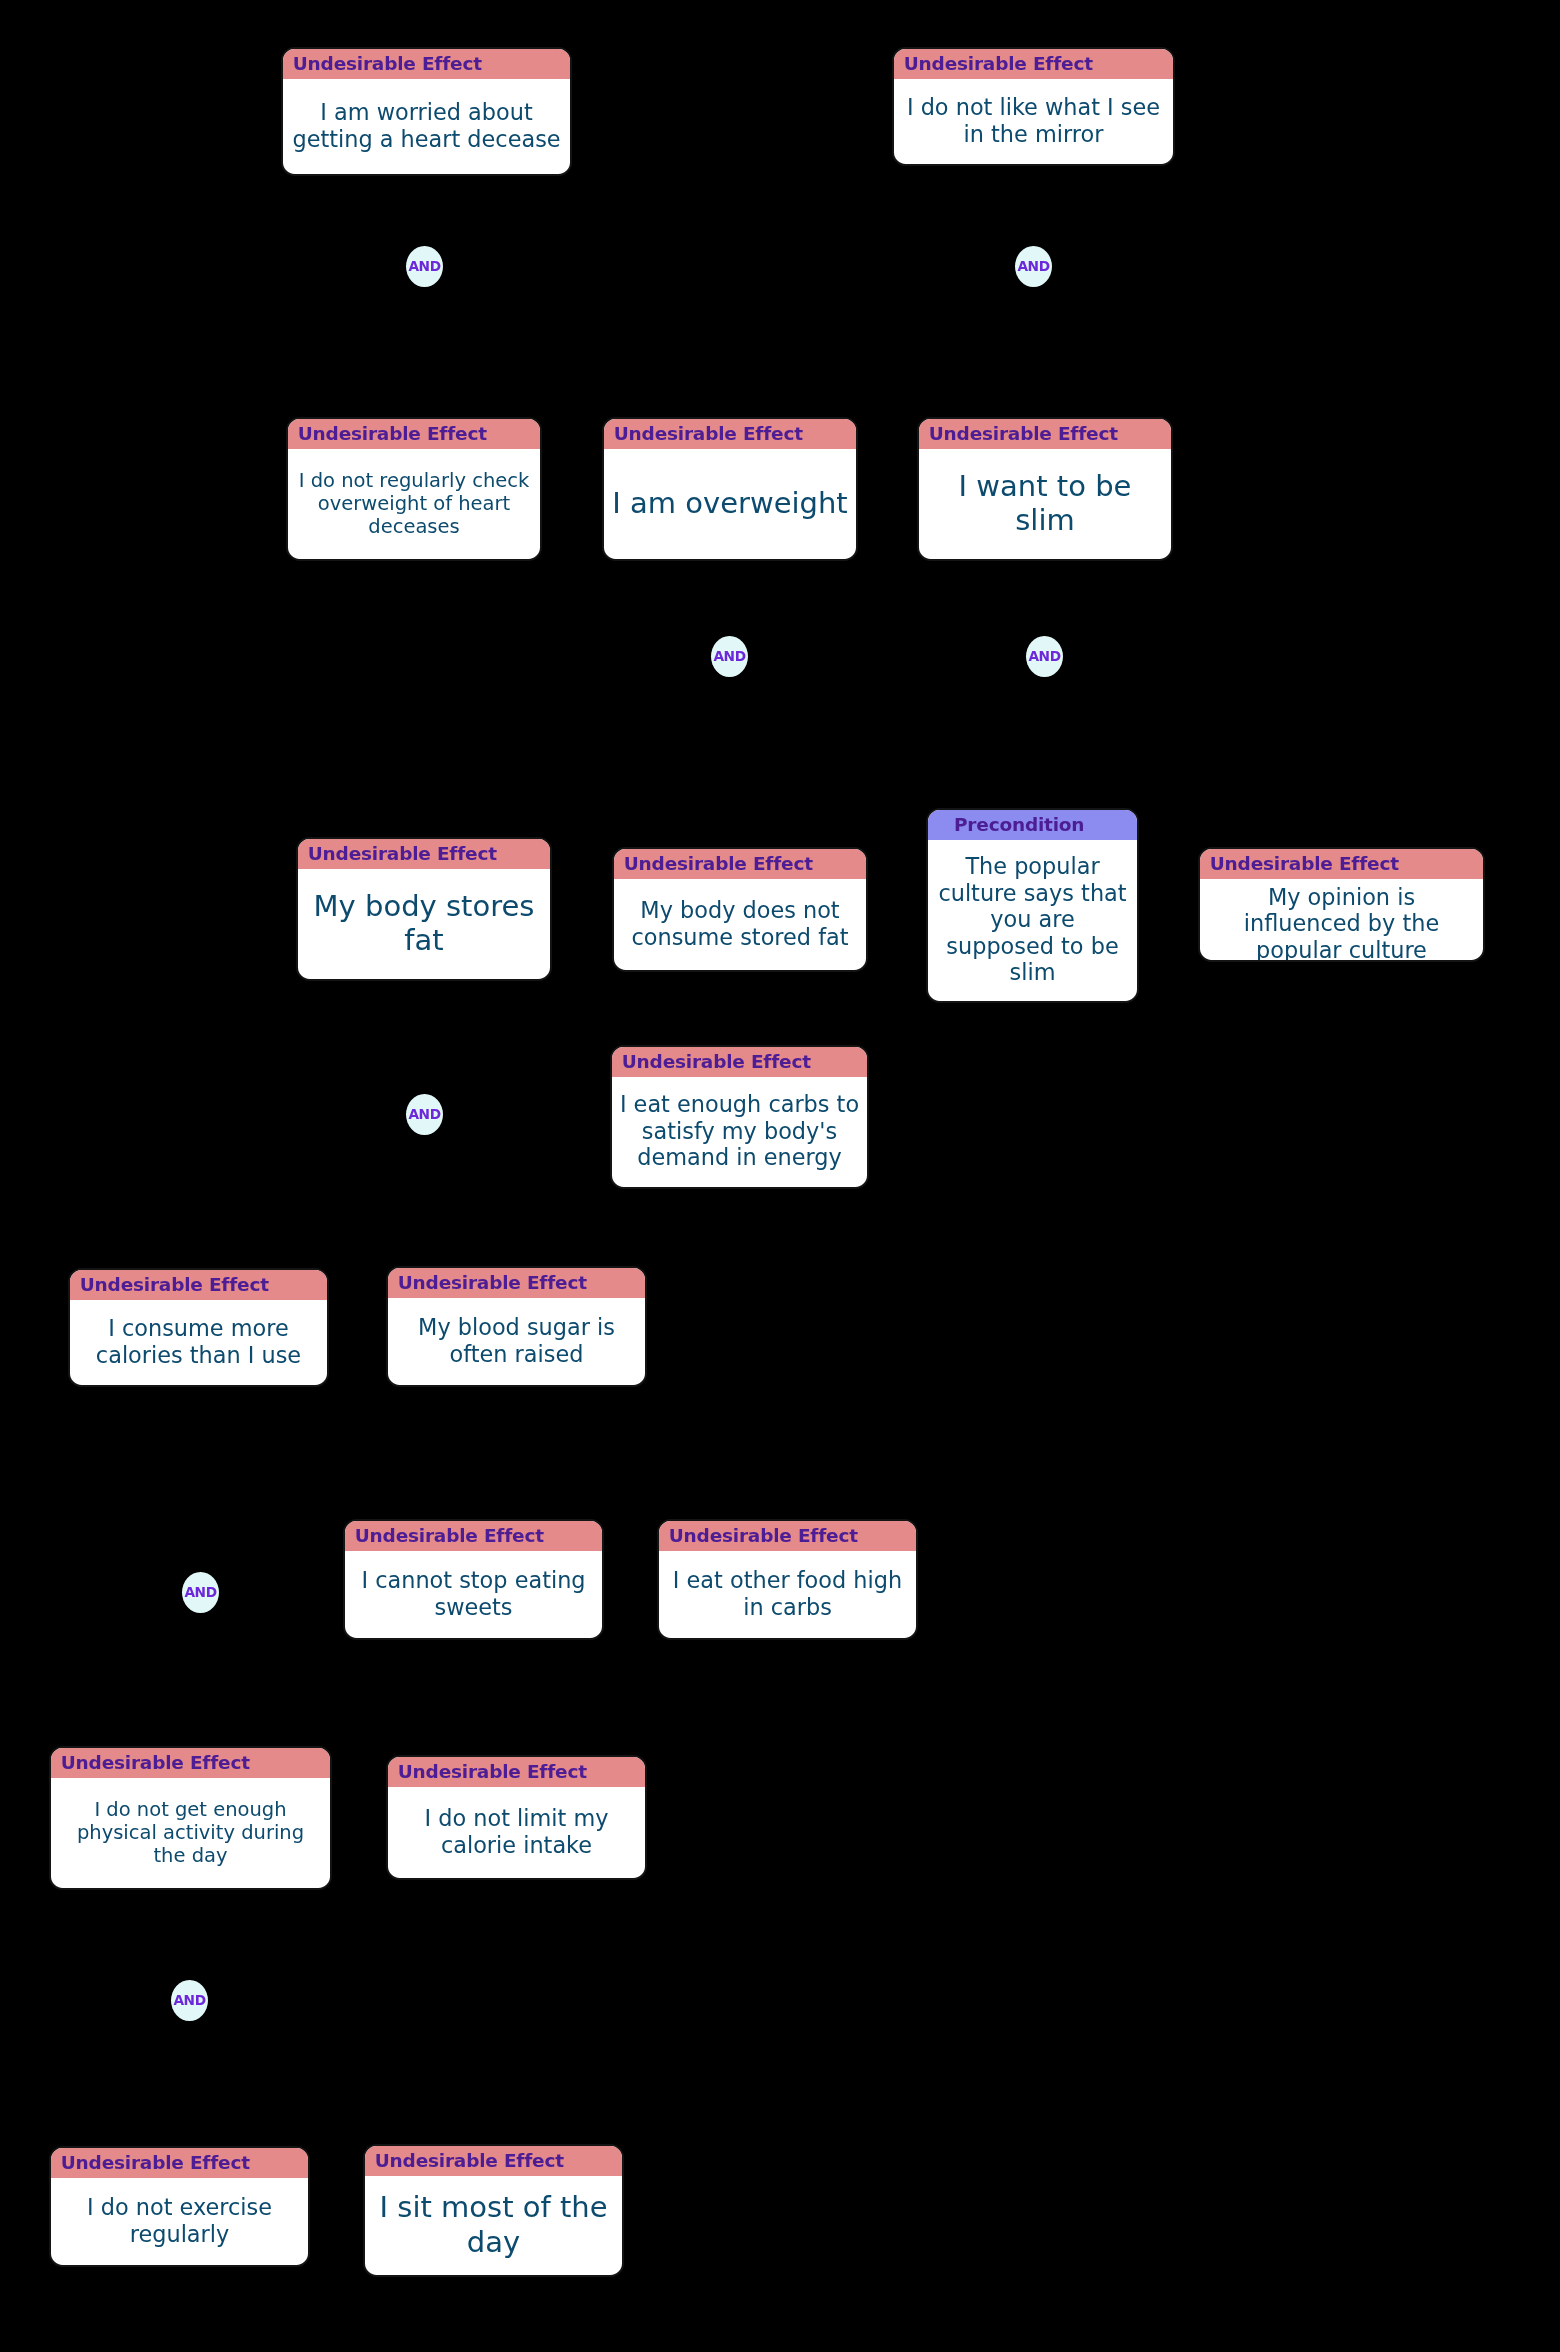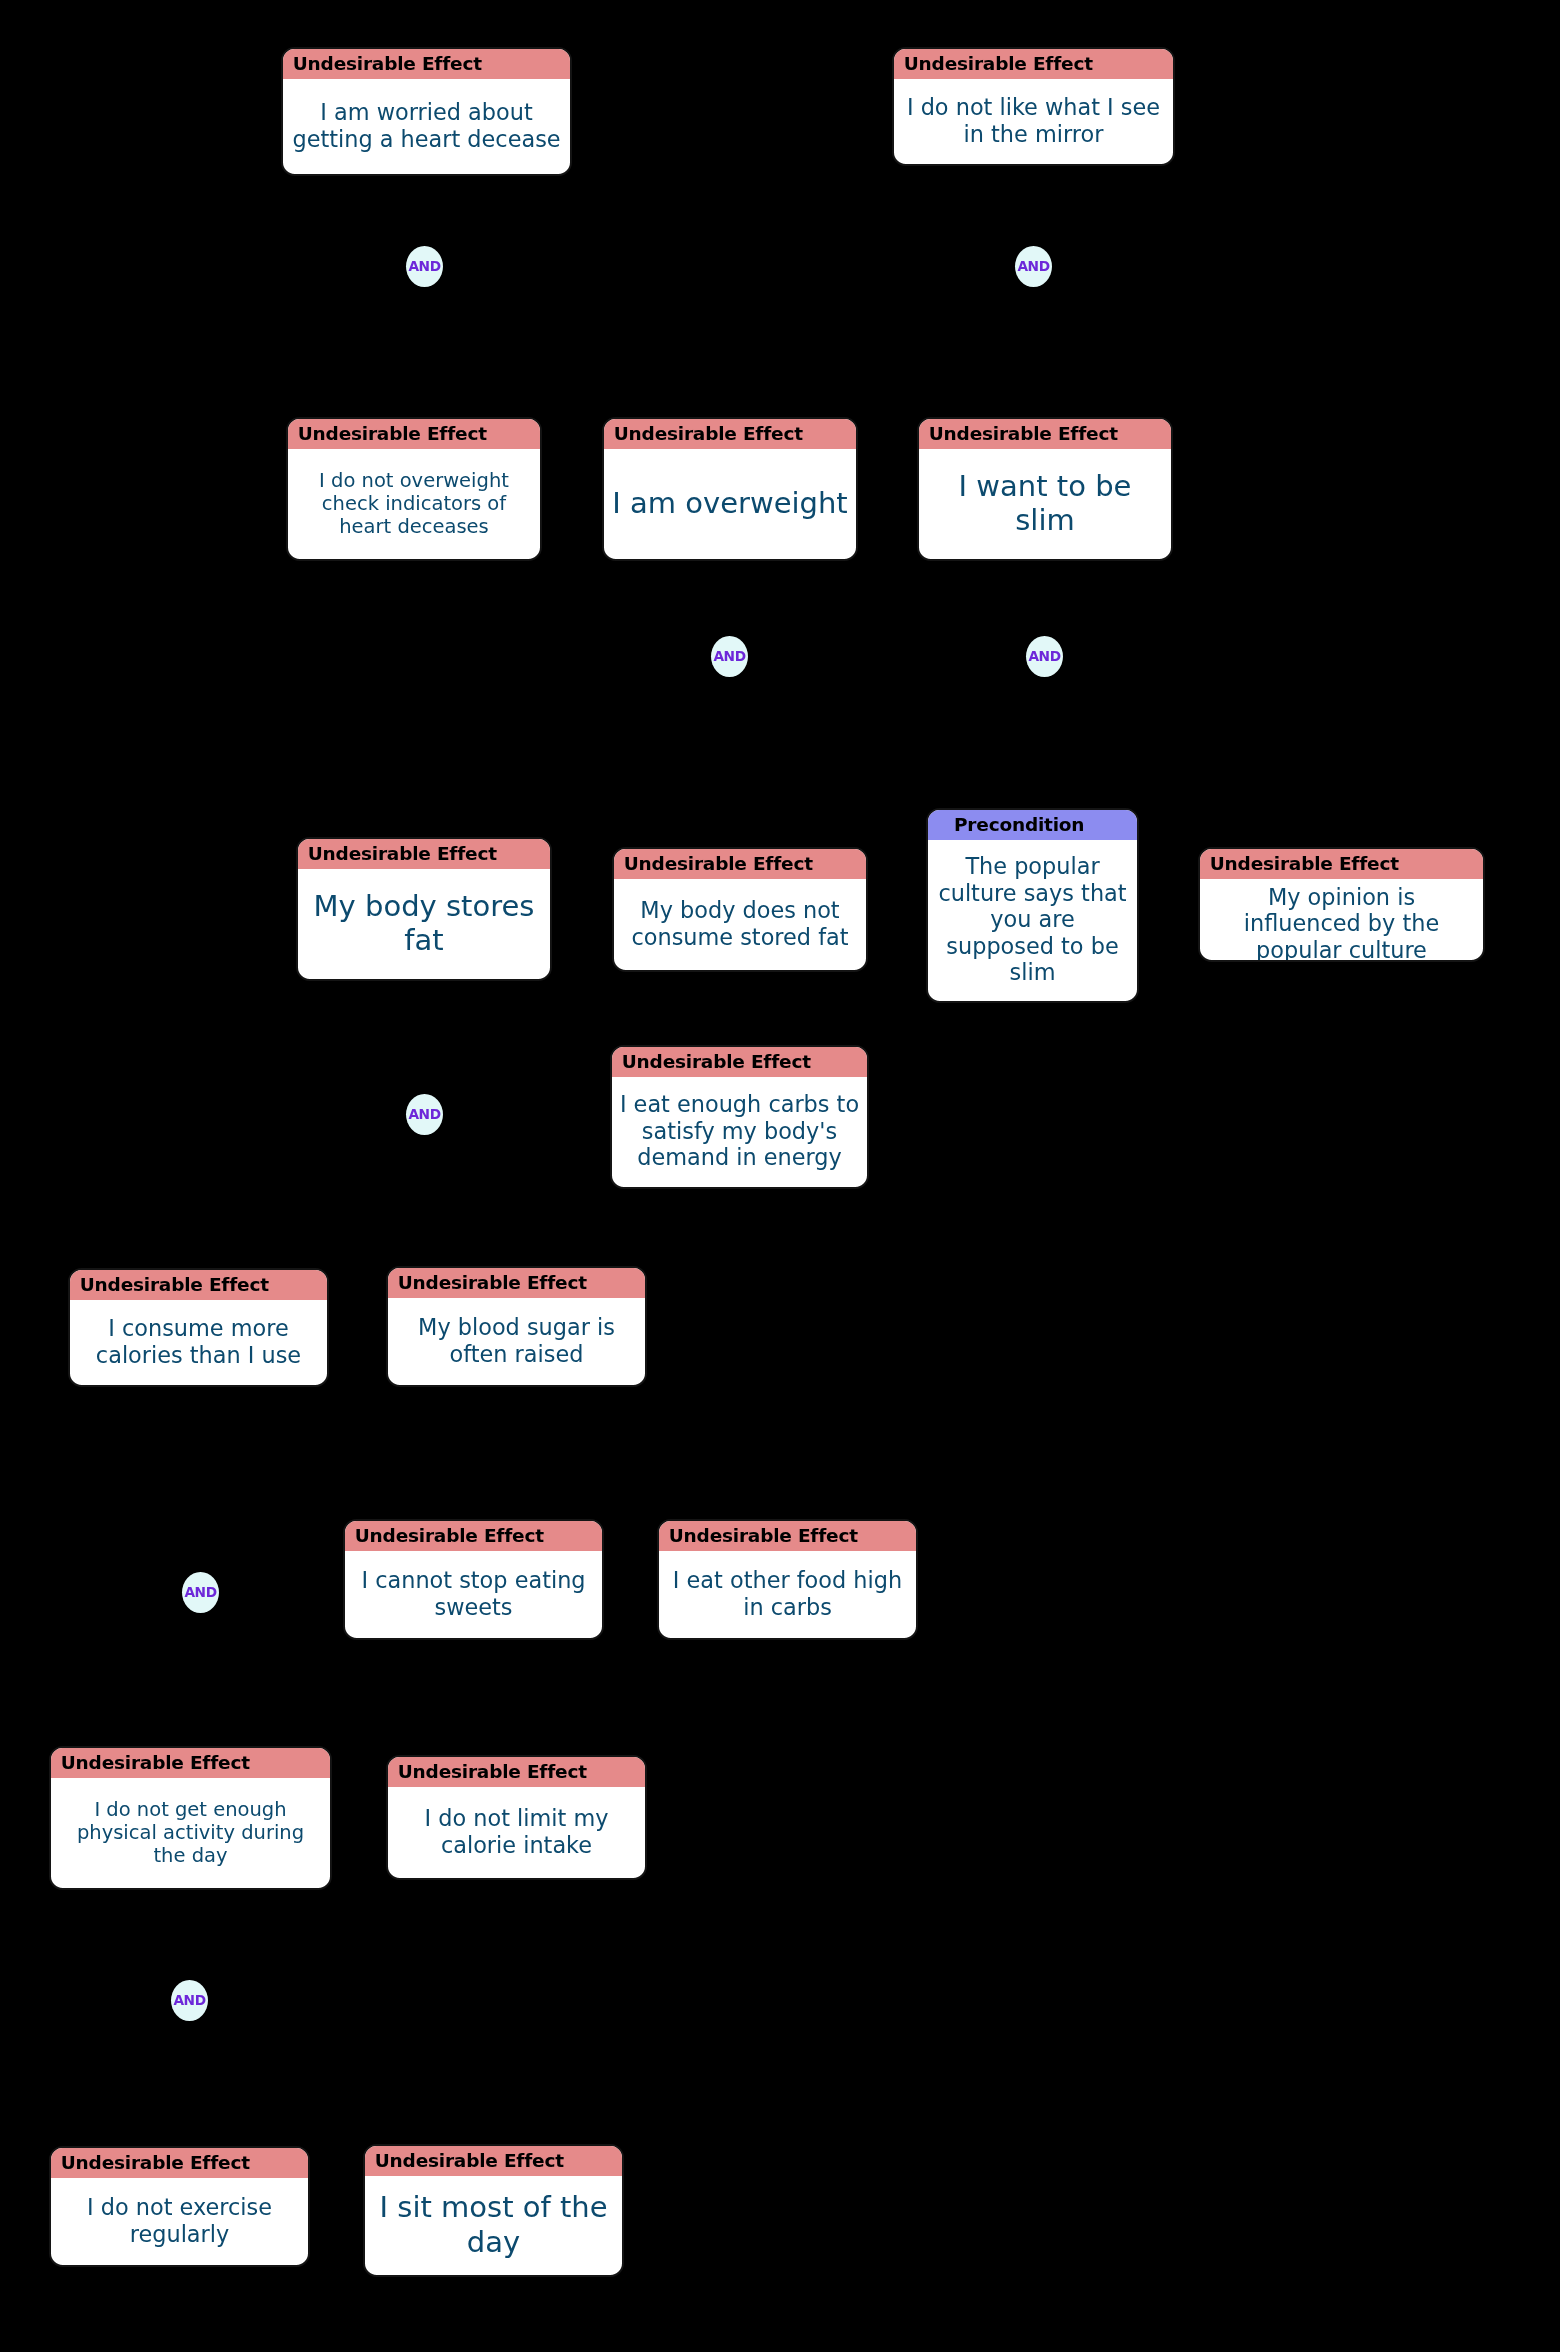--- a/index.html
+++ b/index.html
@@ -34,21 +34,21 @@
     flex-direction: column;
     box-shadow: 2px 2px 0 rgba(0,0,0,0.9);
   }
   .node-header {
     width: 100%;
     box-sizing: border-box;
     padding: 3.9px 9.8px 4.9px 9.8px;
     font-weight: bold;
     font-size: 18.5px;
     line-height: 1.15;
-    color: #000000;
+    color: #4c1d95;
     letter-spacing: -0.2px;
     white-space: nowrap;
   }
   .node.ue > .node-header { background: #e58a8a; }
   .node.pre > .node-header { background: #8c8cf0; padding-left: 26px; }
 
   .node-body {
     flex: 1 1 auto;
     display: flex;
     align-items: center;
@@ -98,21 +98,21 @@
     </div>
     <div class="node ue t-md" style="left: 892px; top: 47px; width: 283px; height: 119px;">
       <div class="node-header">Undesirable Effect</div>
       <div class="node-body">
         <span>I do not like what I see in the mirror</span>
       </div>
     </div>
     <div class="node ue t-sm" style="left: 286px; top: 417px; width: 256px; height: 144px;">
       <div class="node-header">Undesirable Effect</div>
       <div class="node-body">
-        <span>I do not overweight check indicators of heart deceases</span>
+        <span>I do not regularly check overweight of heart deceases</span>
       </div>
     </div>
     <div class="node ue t-lg" style="left: 602px; top: 417px; width: 256px; height: 144px;">
       <div class="node-header">Undesirable Effect</div>
       <div class="node-body">
         <span>I am overweight</span>
       </div>
     </div>
     <div class="node ue t-lg" style="left: 917px; top: 417px; width: 256px; height: 144px;">
       <div class="node-header">Undesirable Effect</div>

